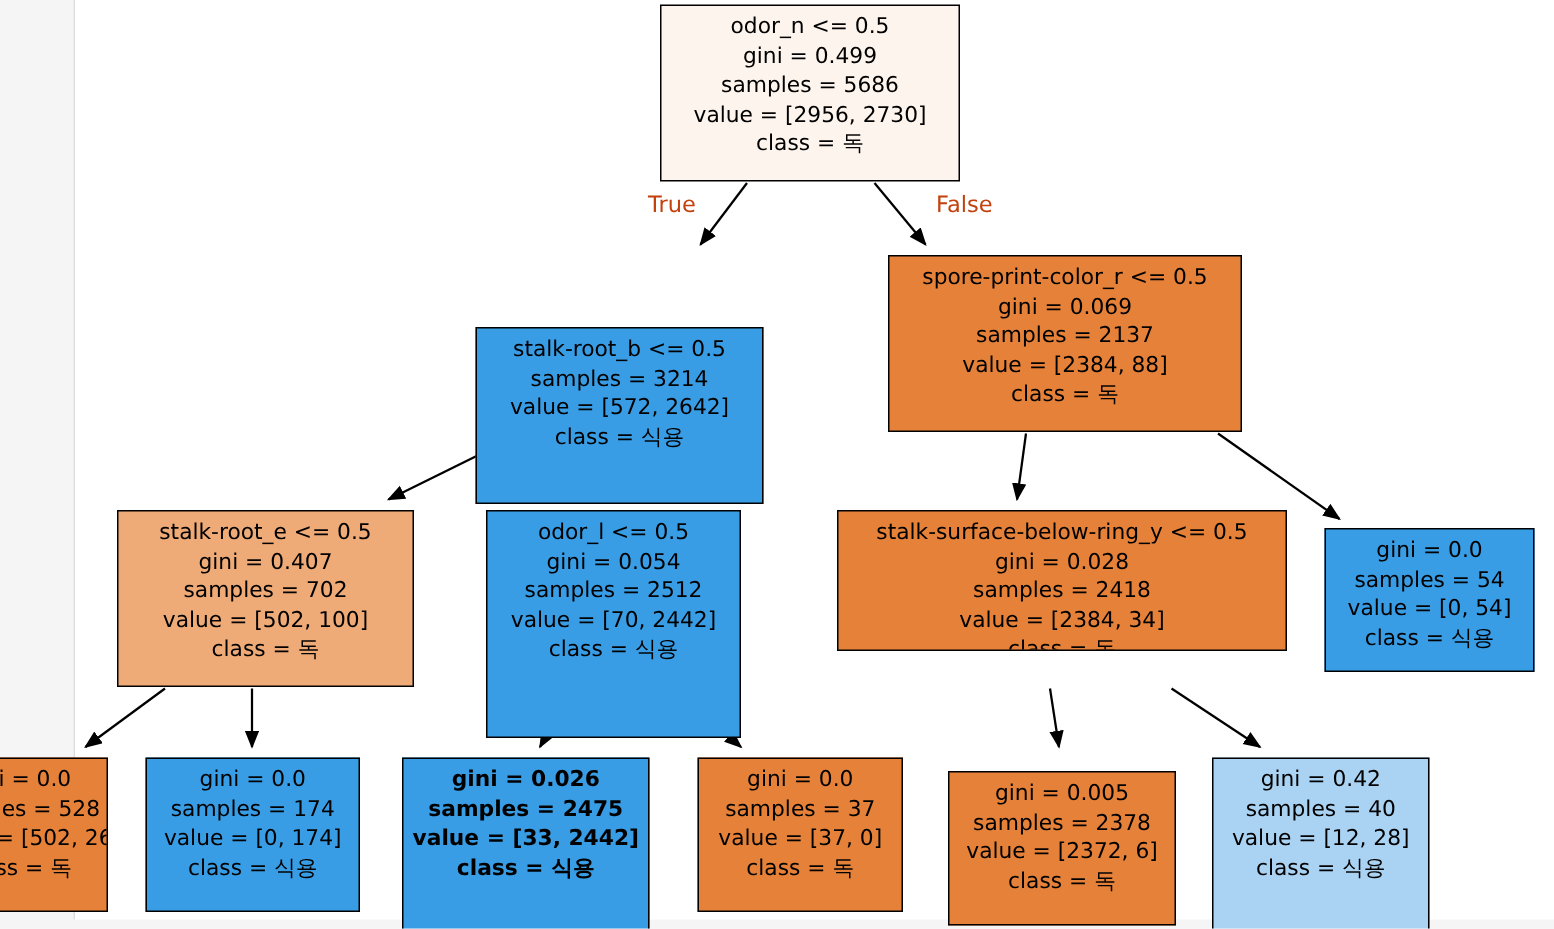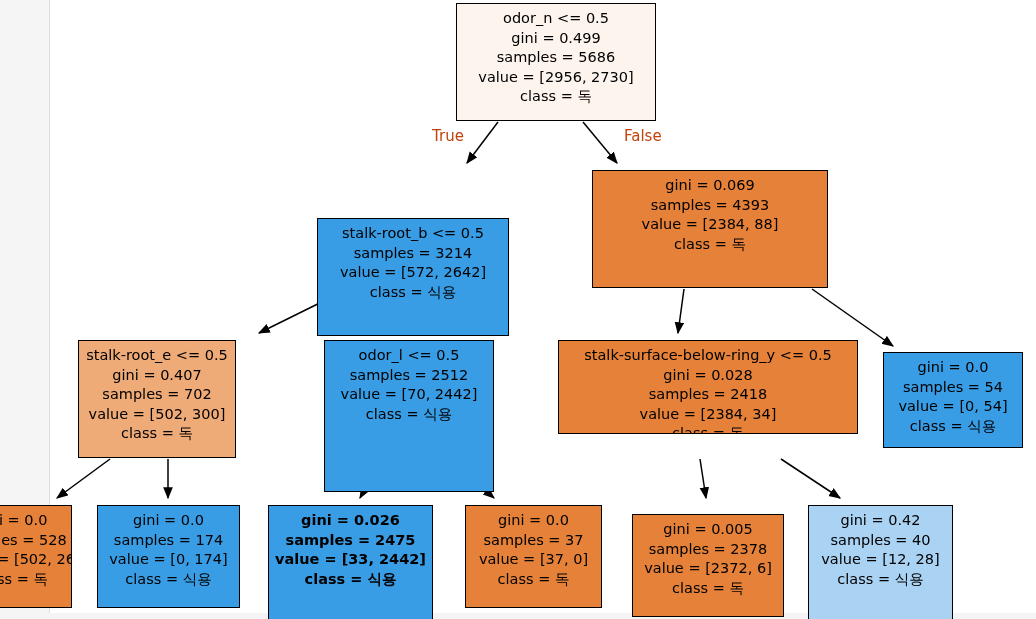--- a/index.html
+++ b/index.html
@@ -99,48 +99,50 @@
 
         <path d="M700,459 L706,498"></path>
         <path d="M781,459 L840,498"></path>
       </g>
     </svg>
 
     <div class="edge-label" style="left:432px; top:127px;">True</div>
     <div class="edge-label" style="left:624px; top:127px;">False</div>
 
     <div id="nodes">
-        <div class="node" style="left: 456px; top: 3px; width: 200px; height: 118px; background: rgb(253, 244, 237);">
+        <div class="node" style="left: 440px; top: 3px; width: 200px; height: 118px; background: rgb(253, 244, 237);">
           <span class="ln">odor_n &lt;= 0.5</span>
           <span class="ln">gini = 0.499</span>
           <span class="ln">samples = 5686</span>
           <span class="ln">value = [2956, 2730]</span>
           <span class="ln">class = 독</span>
         </div>
         <div class="node" style="left: 317px; top: 170px; width: 192px; height: 118px; background: rgb(57, 157, 229); margin-top: 48px;">
           <span class="ln">stalk-root_b &lt;= 0.5</span>
           <span class="ln">samples = 3214</span>
           <span class="ln">value = [572, 2642]</span>
           <span class="ln">class = 식용</span>
         </div>
         <div class="node" style="left: 592px; top: 170px; width: 236px; height: 118px; background: rgb(229, 129, 57);">
+          <span class="ln">spore-print-color_r &lt;= 0.5</span>
           <span class="ln">gini = 0.069</span>
-          <span class="ln">samples = 4393</span>
+          <span class="ln">samples = 2137</span>
           <span class="ln">value = [2384, 88]</span>
           <span class="ln">class = 독</span>
         </div>
-        <div class="node" style="left: 78px; top: 340px; width: 158px; height: 118px; background: rgb(238, 170, 119);">
+        <div class="node" style="left: 78px; top: 340px; width: 198px; height: 118px; background: rgb(238, 170, 119);">
           <span class="ln">stalk-root_e &lt;= 0.5</span>
           <span class="ln">gini = 0.407</span>
           <span class="ln">samples = 702</span>
-          <span class="ln">value = [502, 300]</span>
+          <span class="ln">value = [502, 100]</span>
           <span class="ln">class = 독</span>
         </div>
         <div class="node" style="left: 324px; top: 340px; width: 170px; height: 152px; background: rgb(57, 157, 229);">
           <span class="ln">odor_l &lt;= 0.5</span>
+          <span class="ln">gini = 0.054</span>
           <span class="ln">samples = 2512</span>
           <span class="ln">value = [70, 2442]</span>
           <span class="ln">class = 식용</span>
         </div>
         <div class="node" style="left: 558px; top: 340px; width: 300px; height: 94px; background: rgb(229, 129, 57);">
           <span class="ln">stalk-surface-below-ring_y &lt;= 0.5</span>
           <span class="ln">gini = 0.028</span>
           <span class="ln">samples = 2418</span>
           <span class="ln">value = [2384, 34]</span>
           <span class="ln">class = 독</span>

